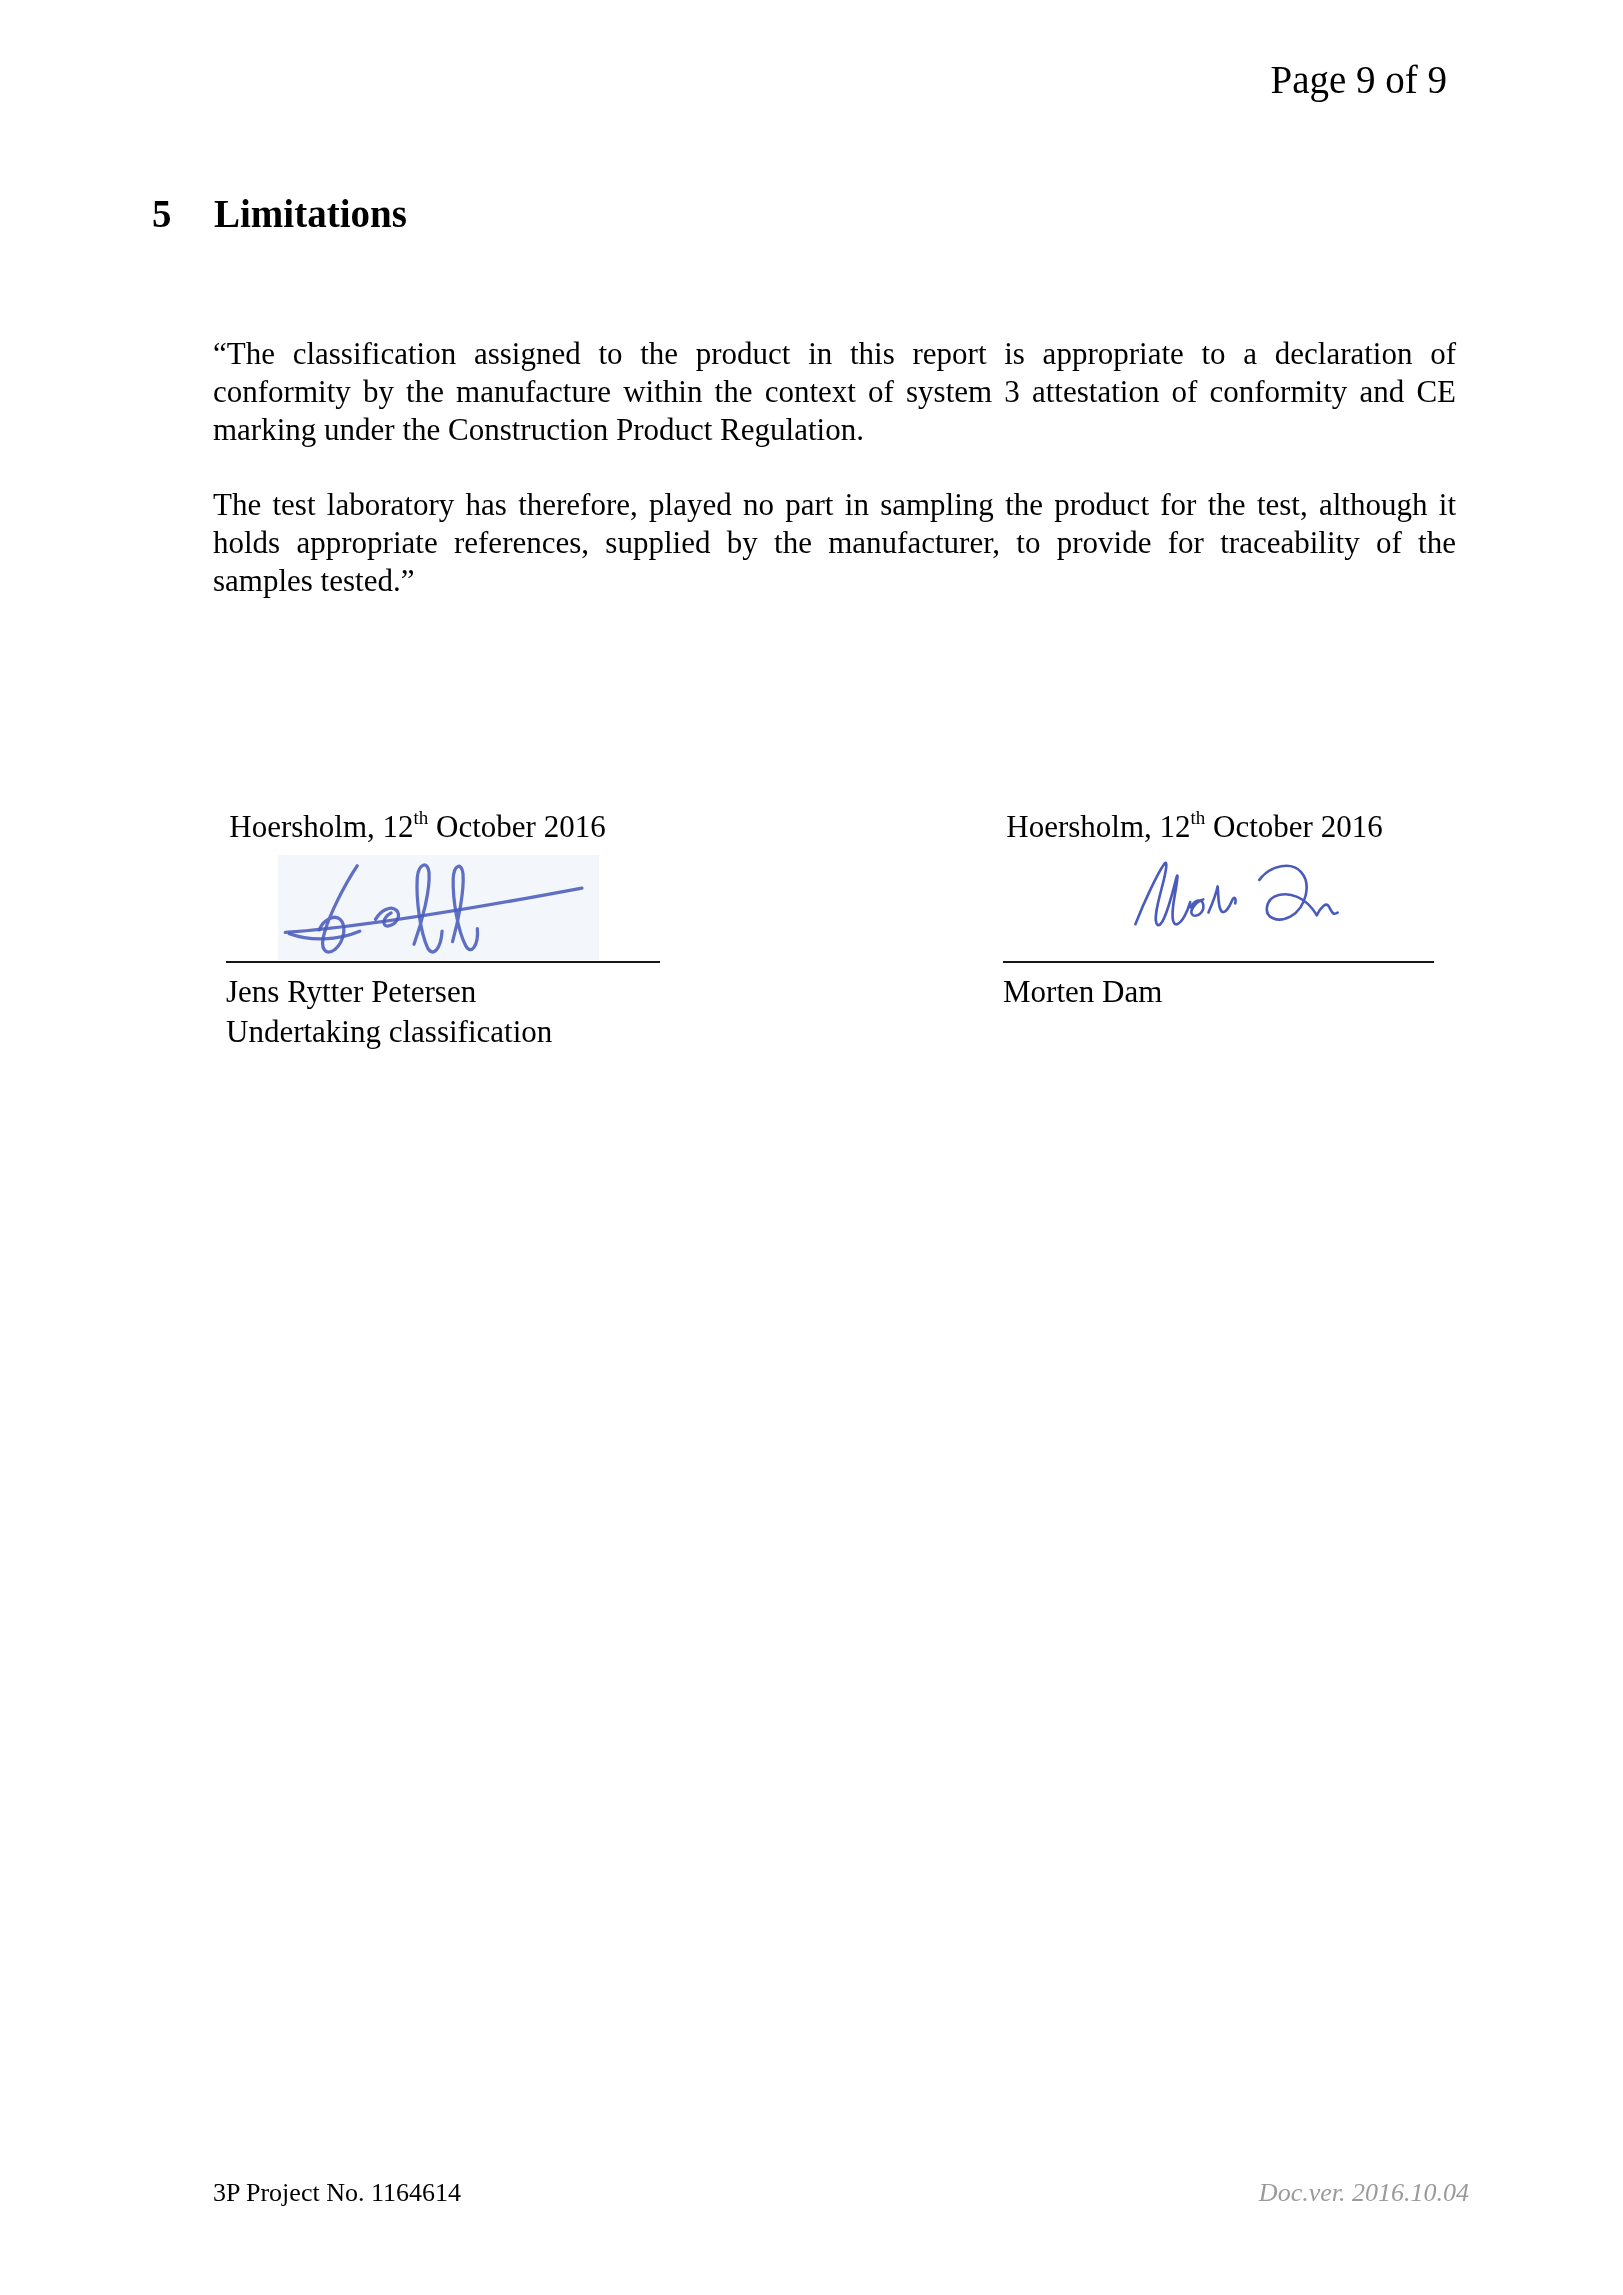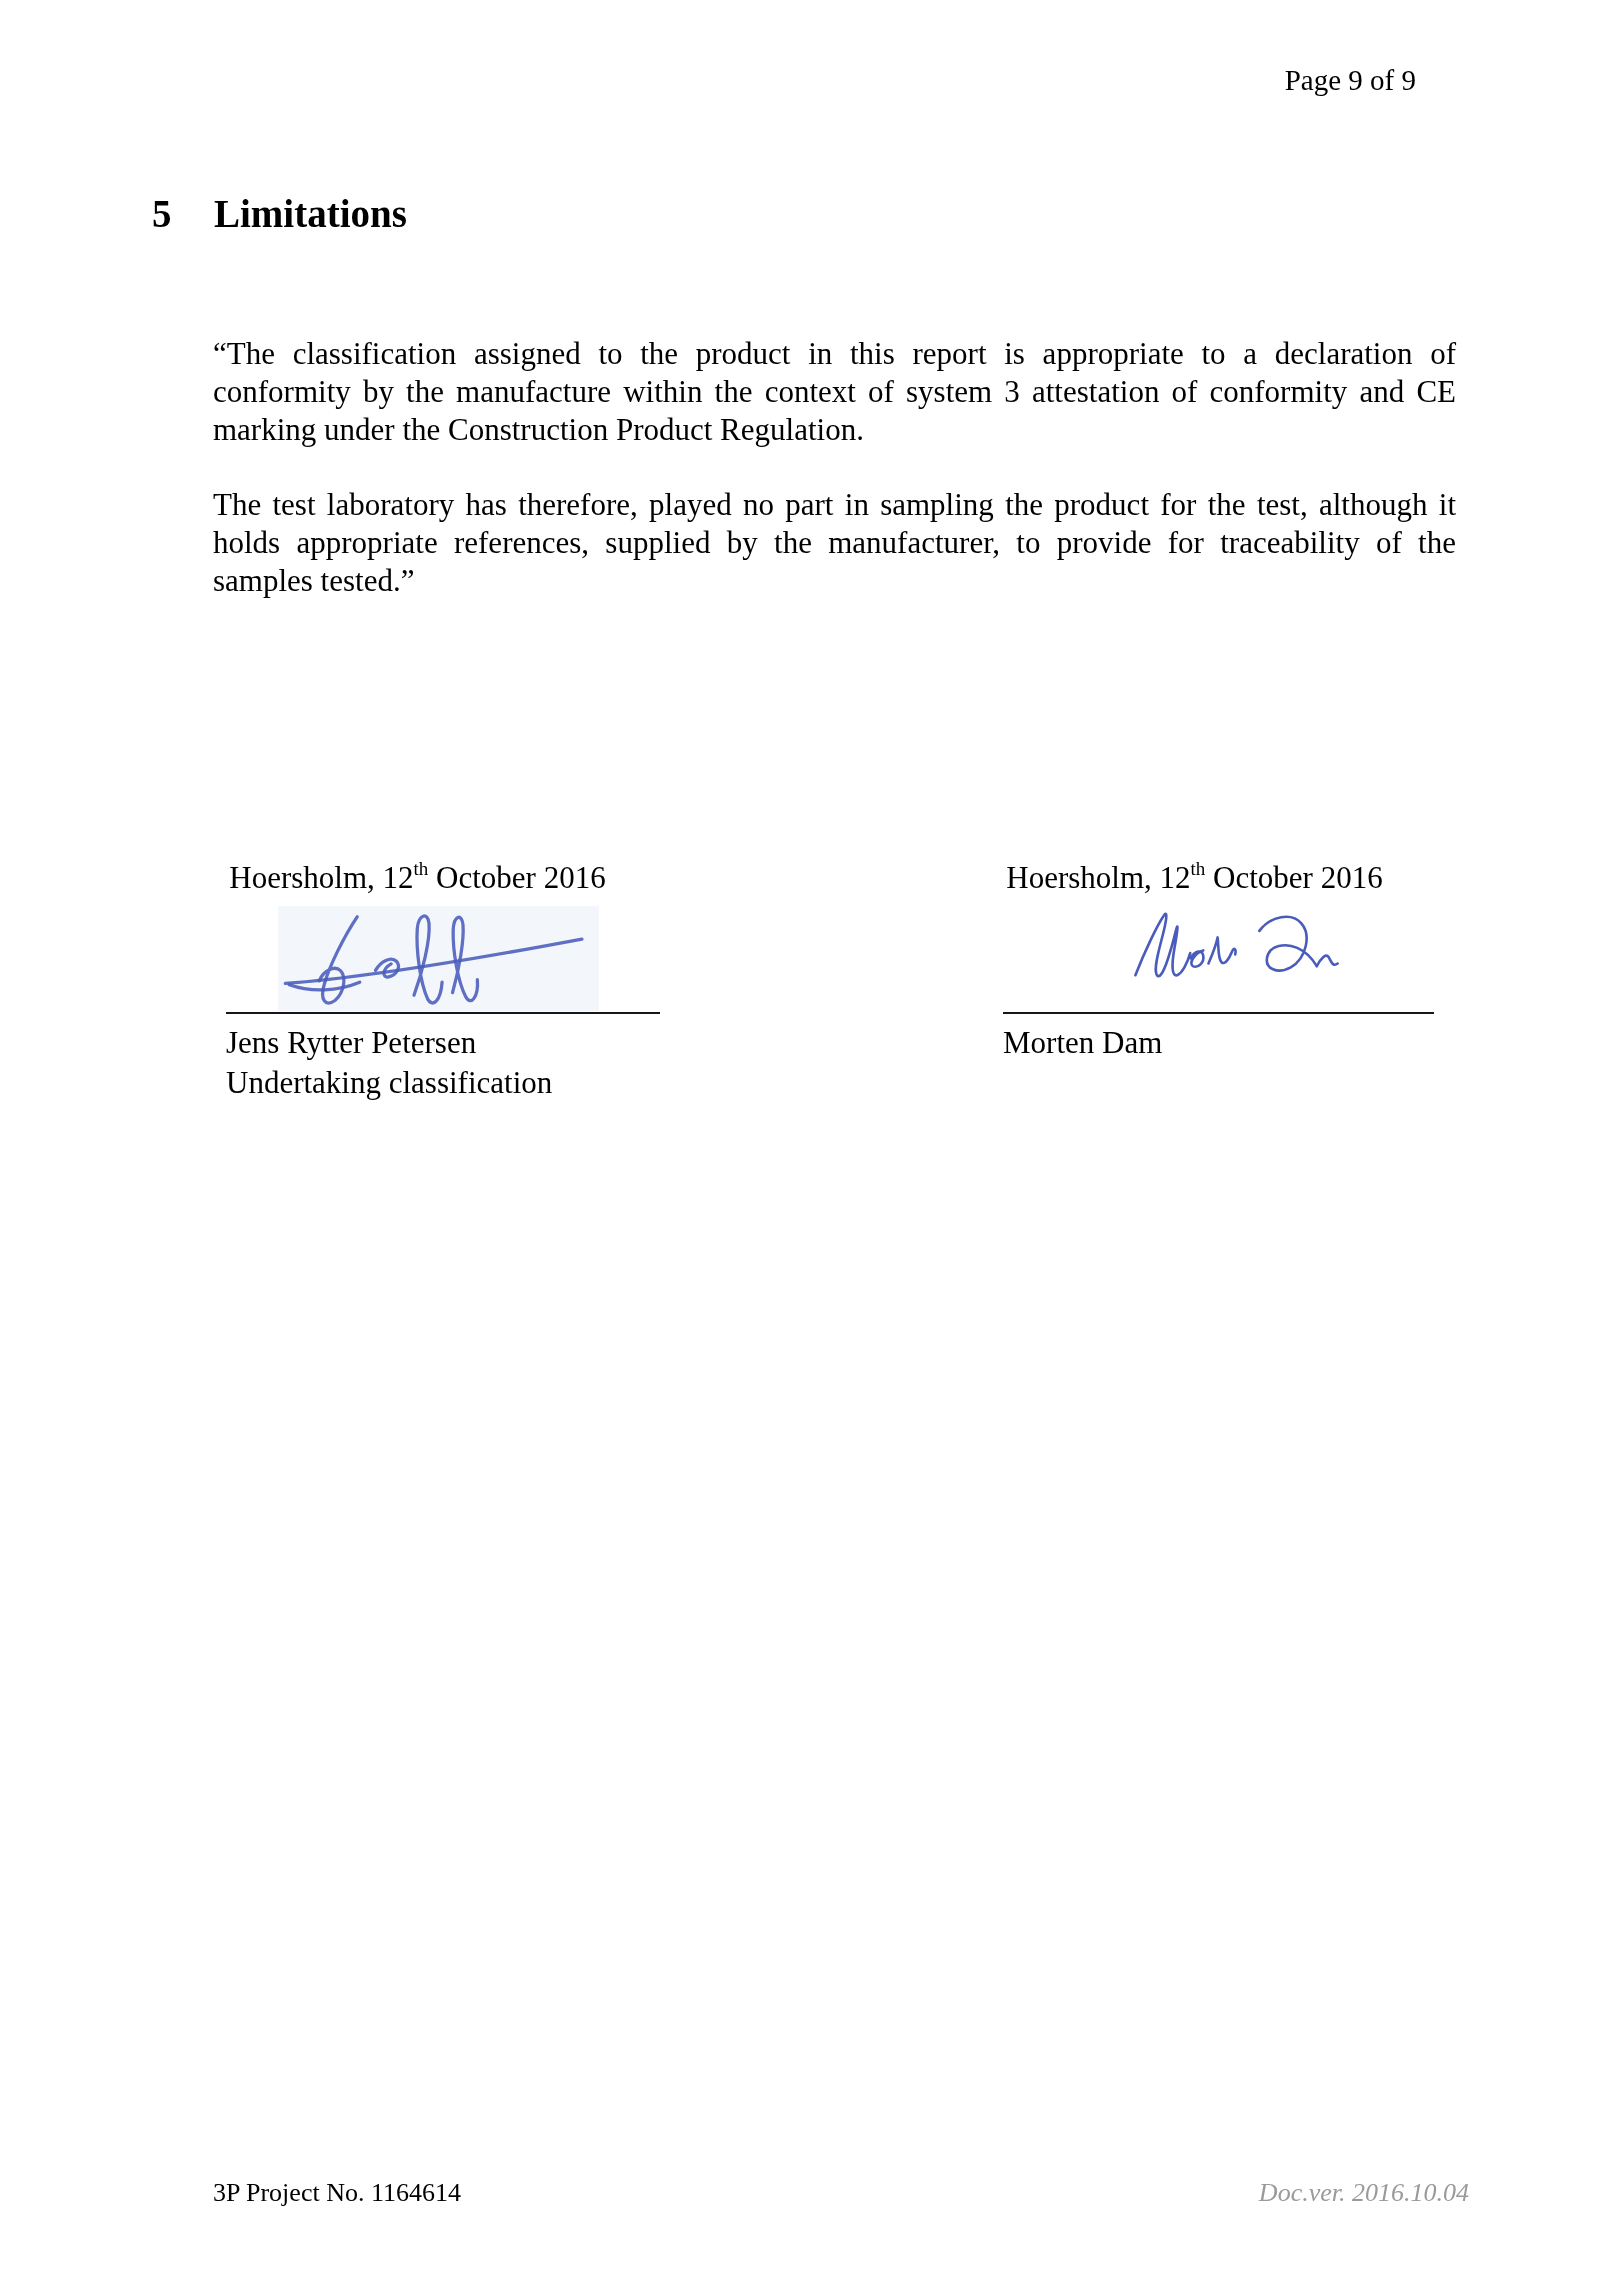--- a/index.html
+++ b/index.html
@@ -11,22 +11,22 @@
     background: #ffffff;
     font-family: "Liberation Serif", serif;
     color: var(--text, #000);
     overflow: hidden;
   }
 
   
   .page-number {
     position: absolute;
     top: 63px;
-    right: 207px;
-    font-size: 29px;
+    right: 176px;
+    font-size: 39px;
     line-height: 34px;
   }
 
   
   .section-heading {
     position: absolute;
     top: 192px;
     left: 152px;
     display: flex;
     font-size: 39px;
@@ -46,21 +46,21 @@
   }
   .content p {
     margin: 0 0 37px 0;
     text-align: justify;
     text-align-last: left;
   }
 
   
   .sig-col {
     position: absolute;
-    top: 859px;
+    top: 808px;
     height: 275px;
   }
   .sig-col.left  { left: 226px;  width: 434px; }
   .sig-col.right { left: 1003px; width: 431px; }
   .sig-date {
     font-size: 31px;
     line-height: 38px;
     padding-left: 3.3px;
     white-space: nowrap;
   }

